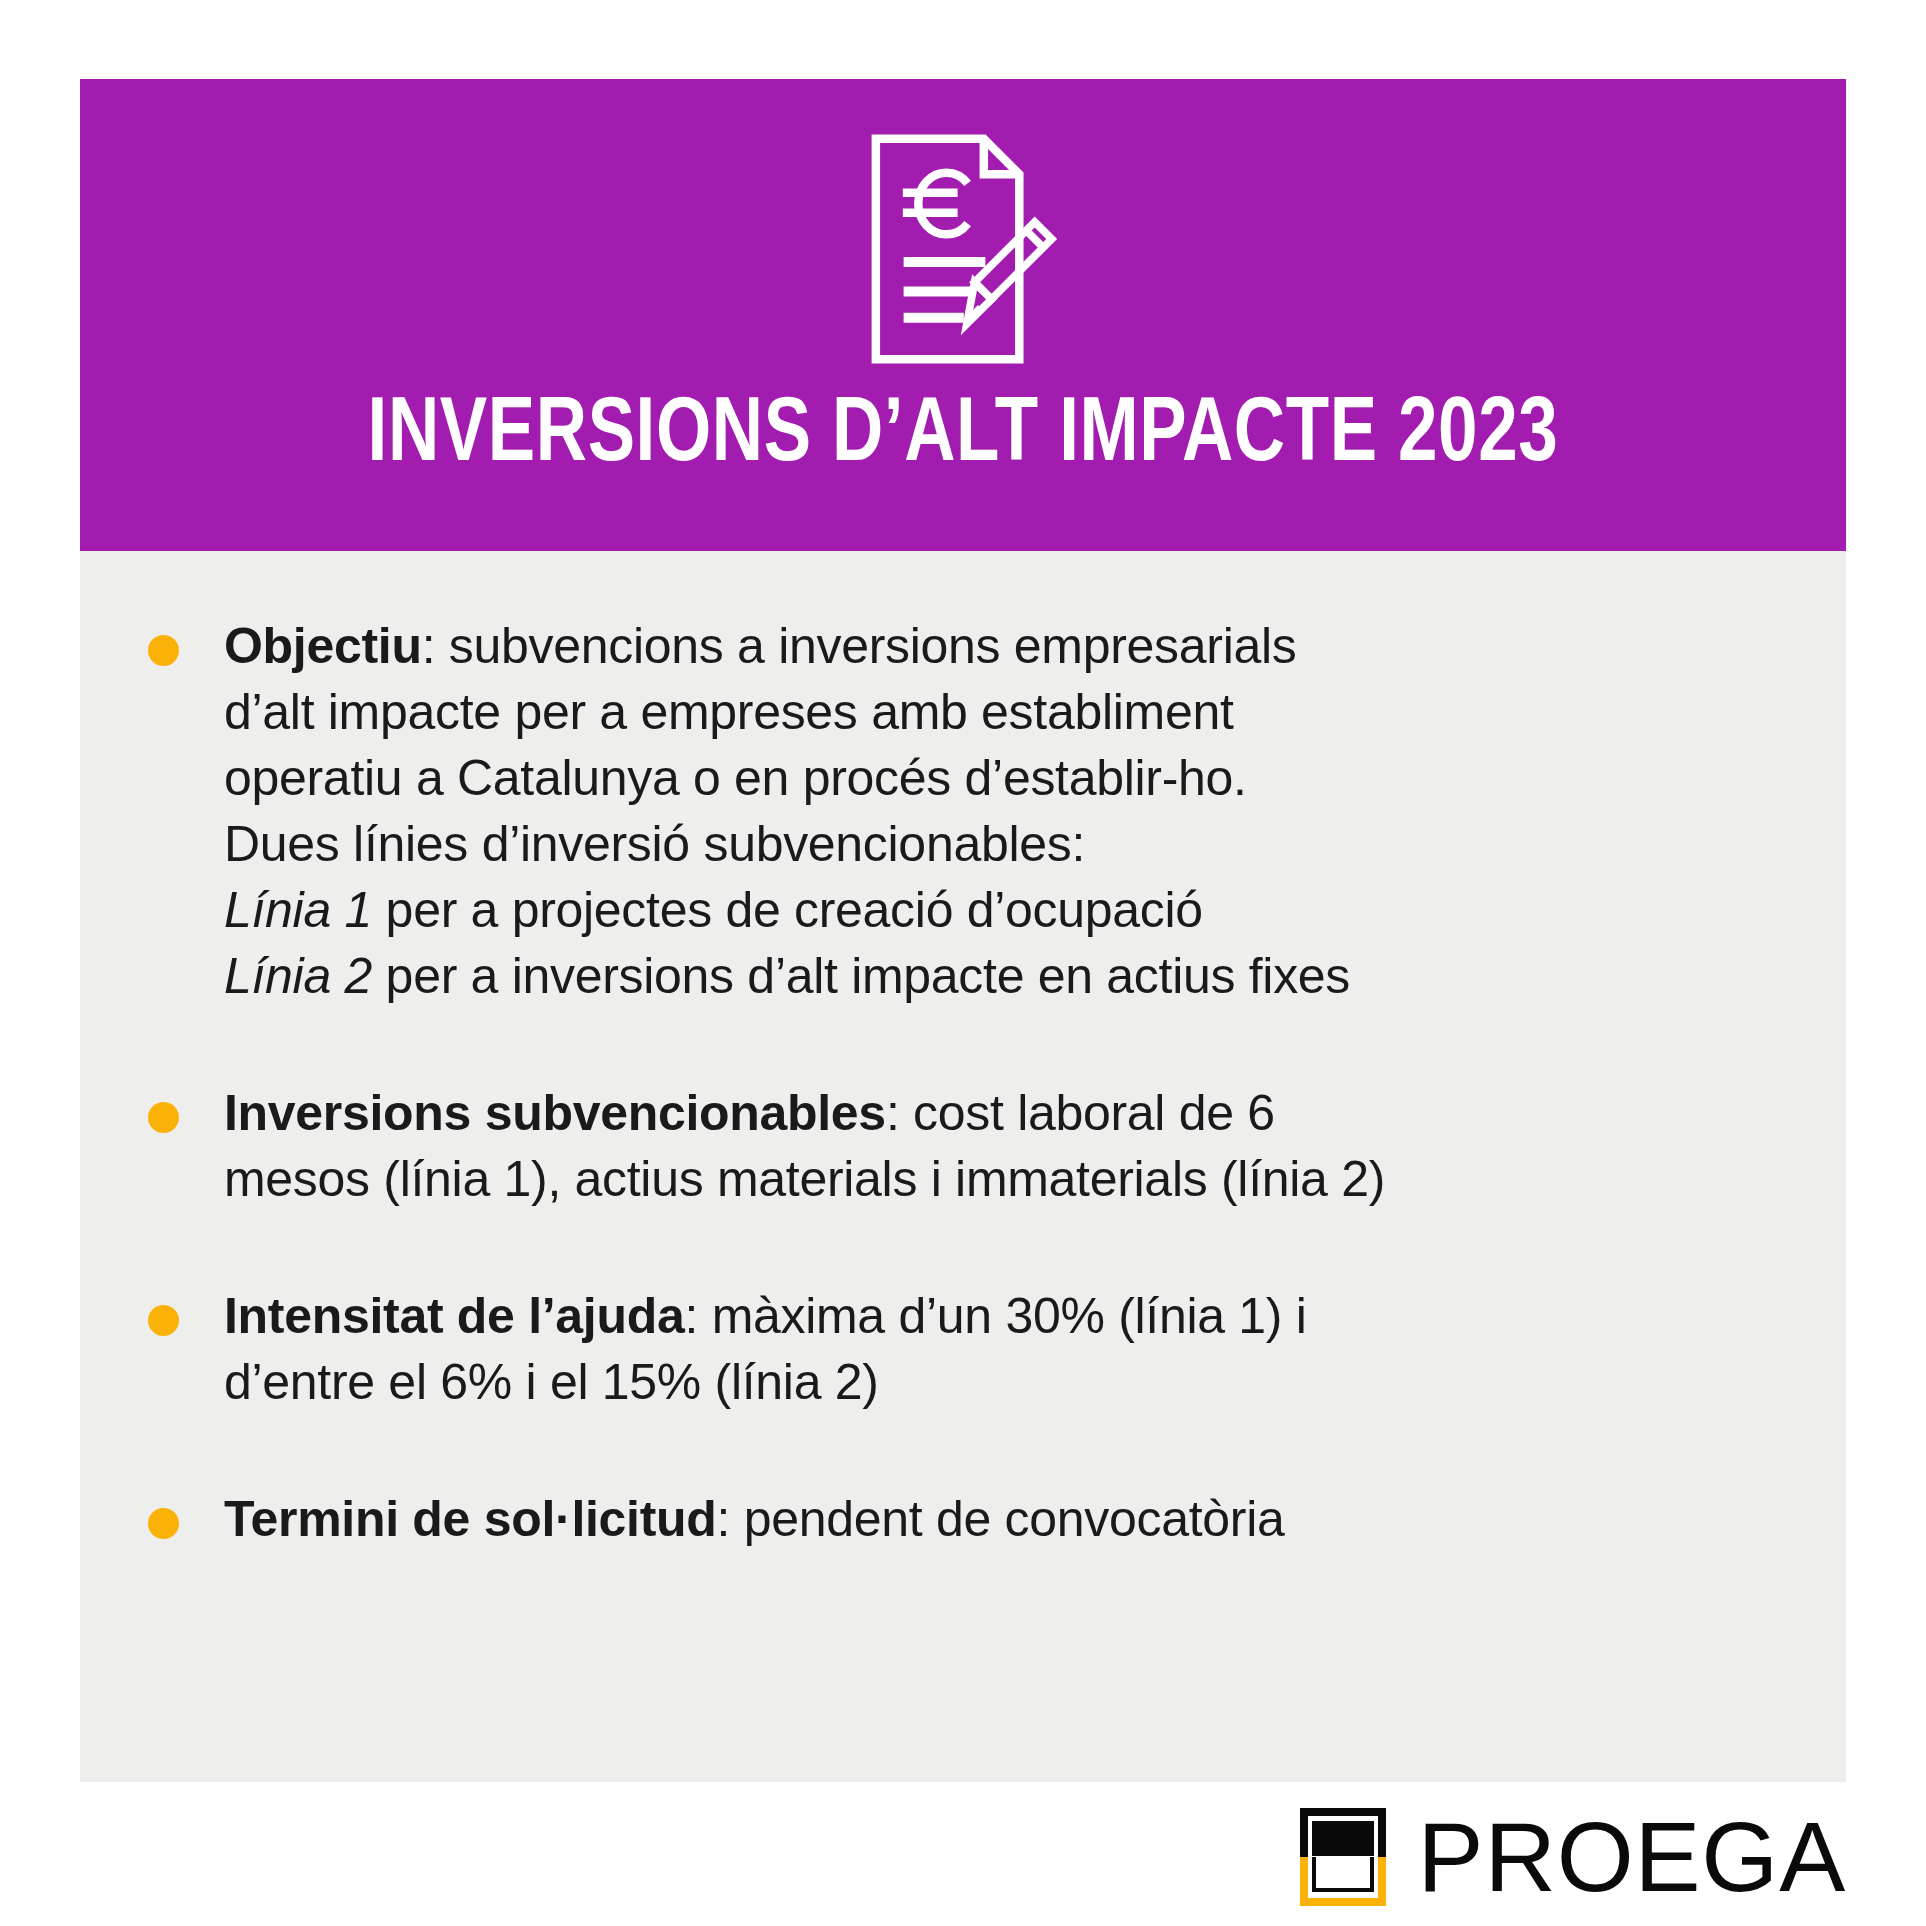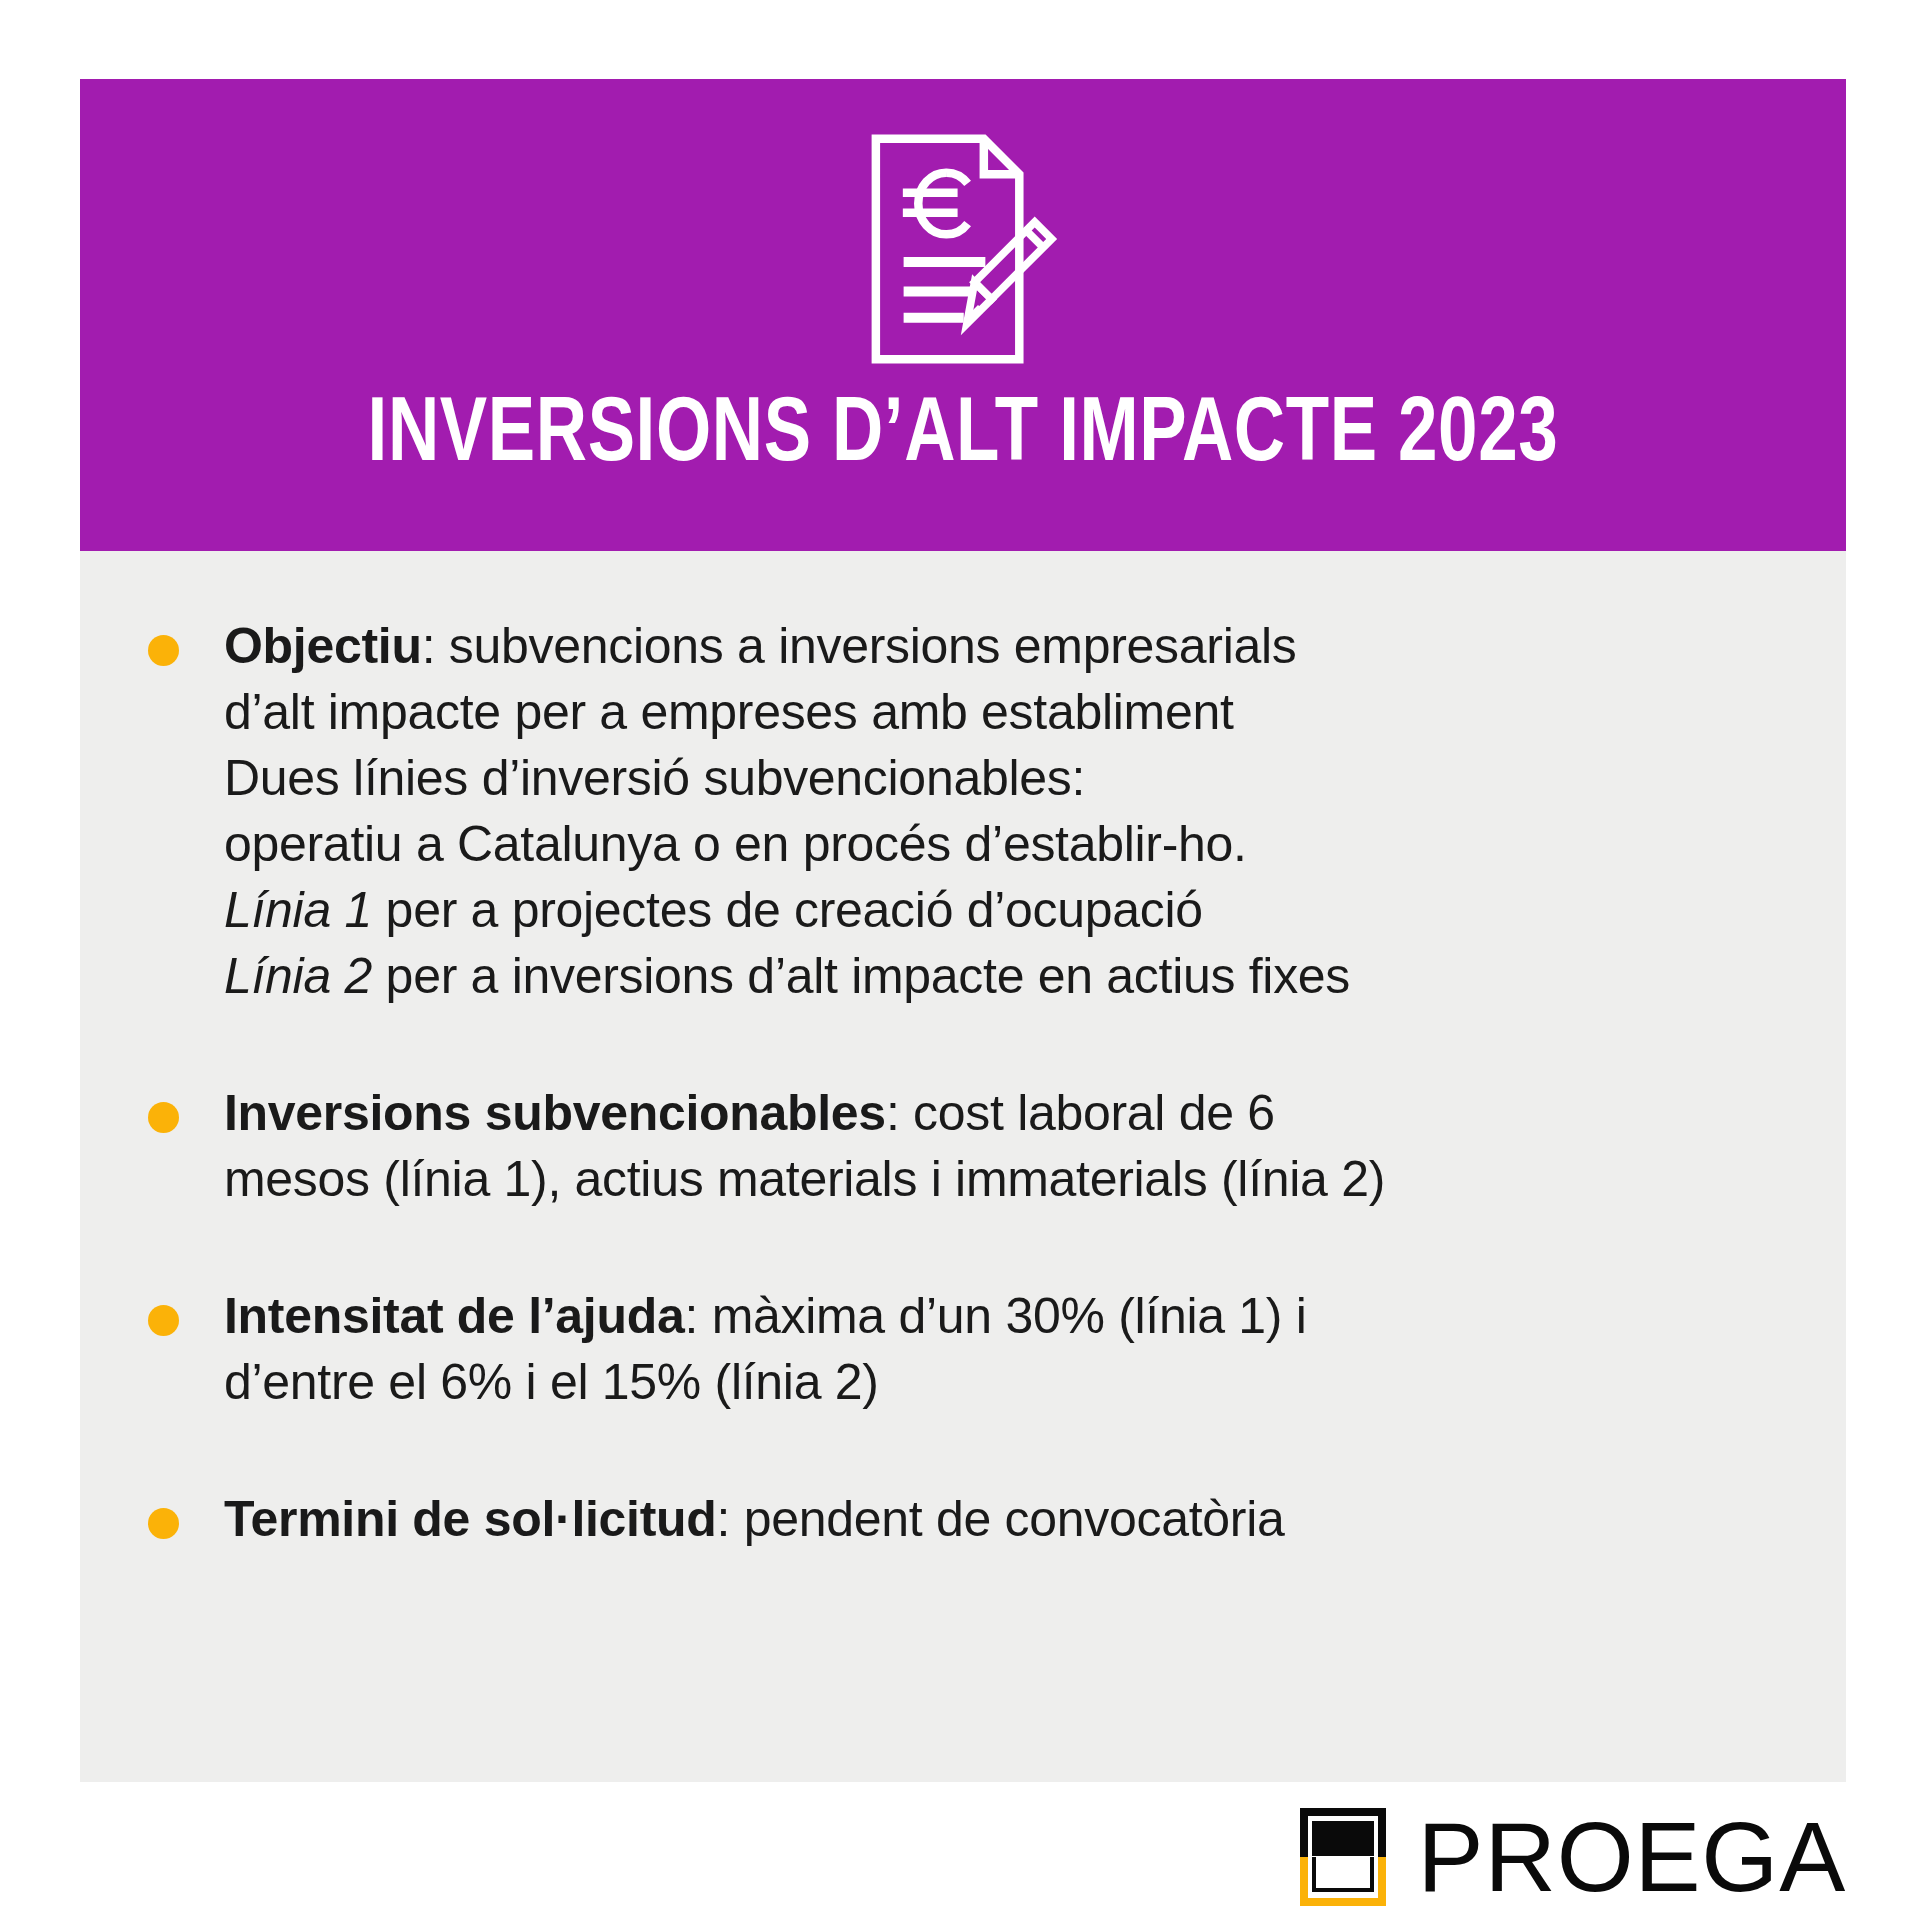--- a/index.html
+++ b/index.html
@@ -201,22 +201,22 @@
   </div>
 
   <div class="body-panel">
     <ul class="bullet-list">
 
       <li class="bullet-item">
         <span class="bullet-dot"></span>
         <div class="bullet-text">
           <b>Objectiu</b><span>: </span><span>subvencions a inversions empresarials</span>
           <span class="line-break">d’alt impacte per a empreses amb establiment</span>
+          <span class="line-break">operatiu a Catalunya o en procés d’establir-ho.</span>
           <span class="line-break">Dues línies d’inversió subvencionables:</span>
-          <span class="line-break">operatiu a Catalunya o en procés d’establir-ho.</span>
           <span class="line-break"><i>Línia 1</i><span> per a projectes de creació d’ocupació</span></span>
           <span class="line-break"><i>Línia 2</i><span> per a inversions d’alt impacte en actius fixes</span></span>
         </div>
       </li>
 
       <li class="bullet-item">
         <span class="bullet-dot"></span>
         <div class="bullet-text">
           <b>Inversions subvencionables</b><span>: </span><span>cost laboral de 6</span>
           <span class="line-break">mesos (línia 1), actius materials i immaterials (línia 2)</span>

